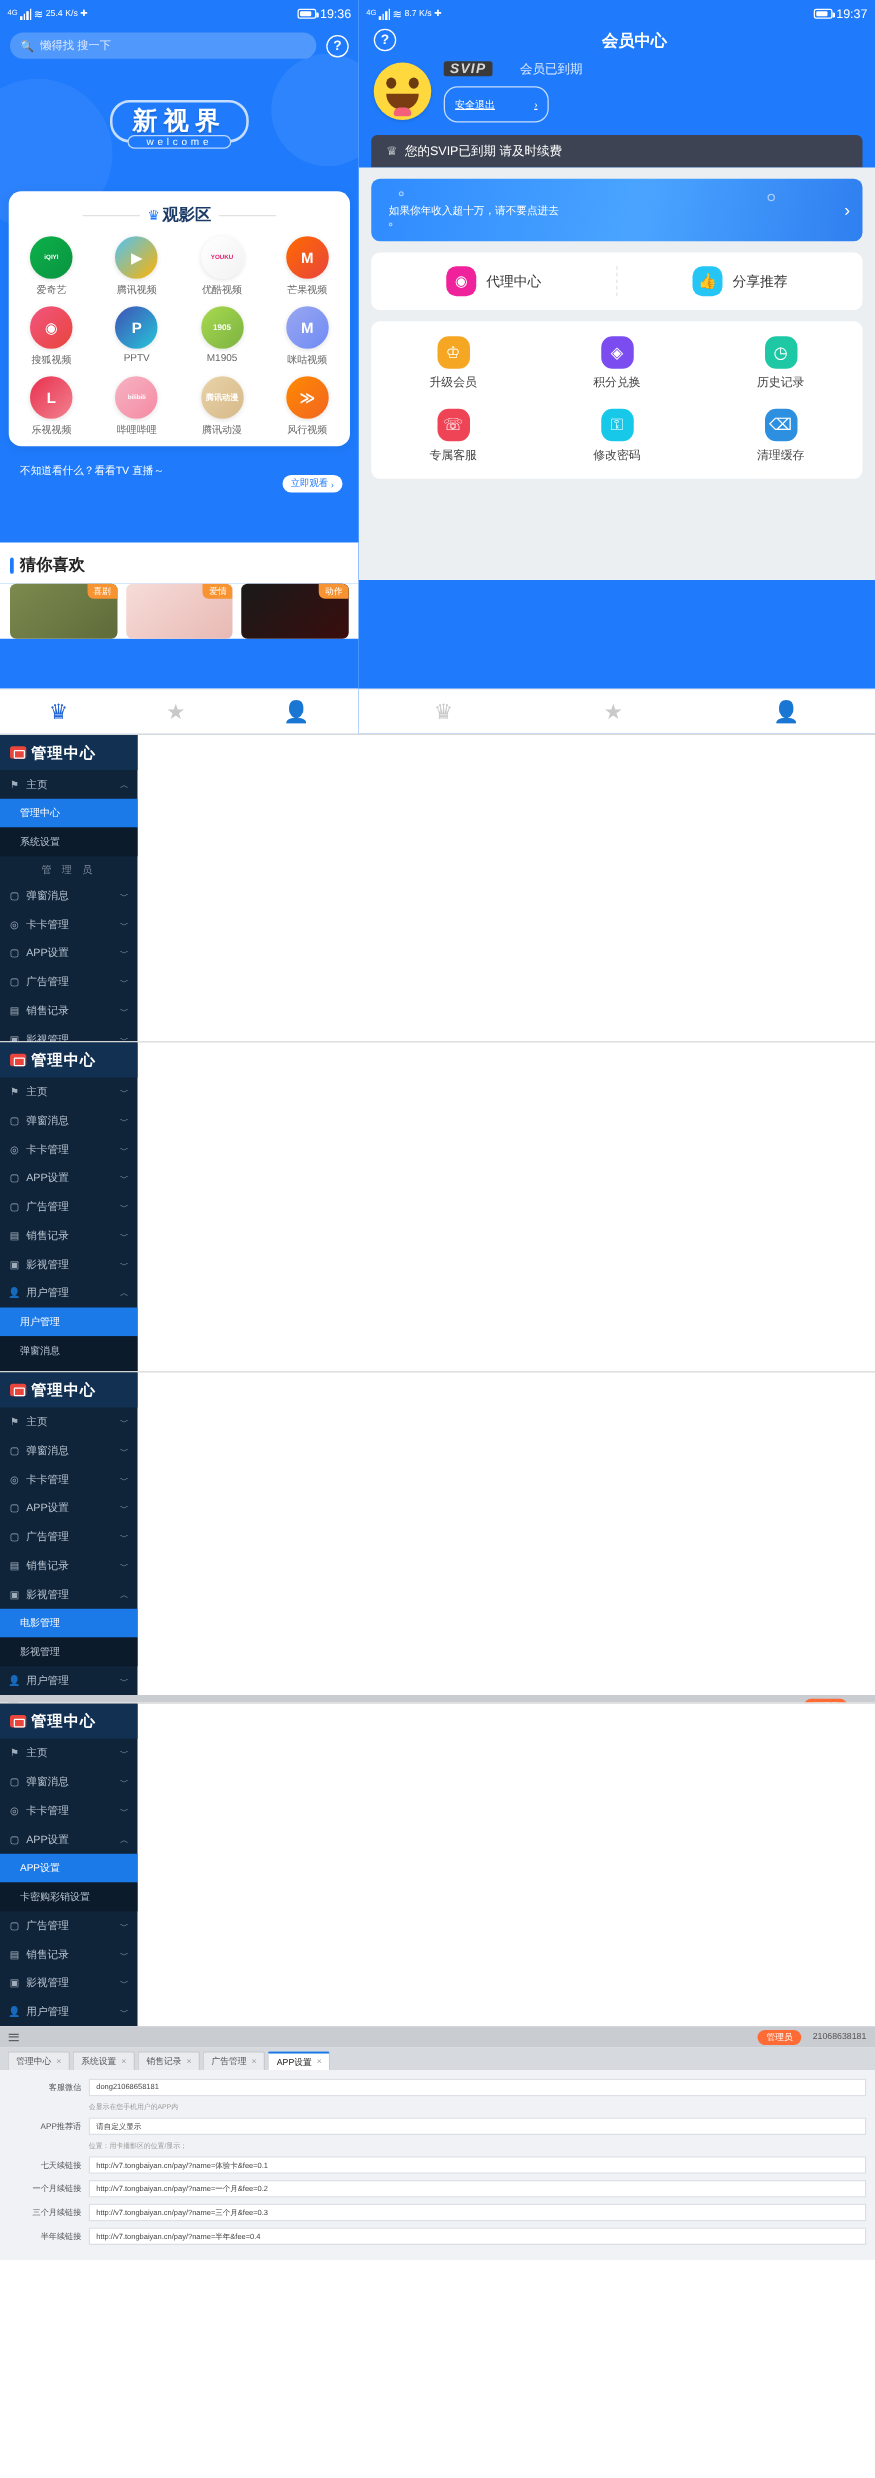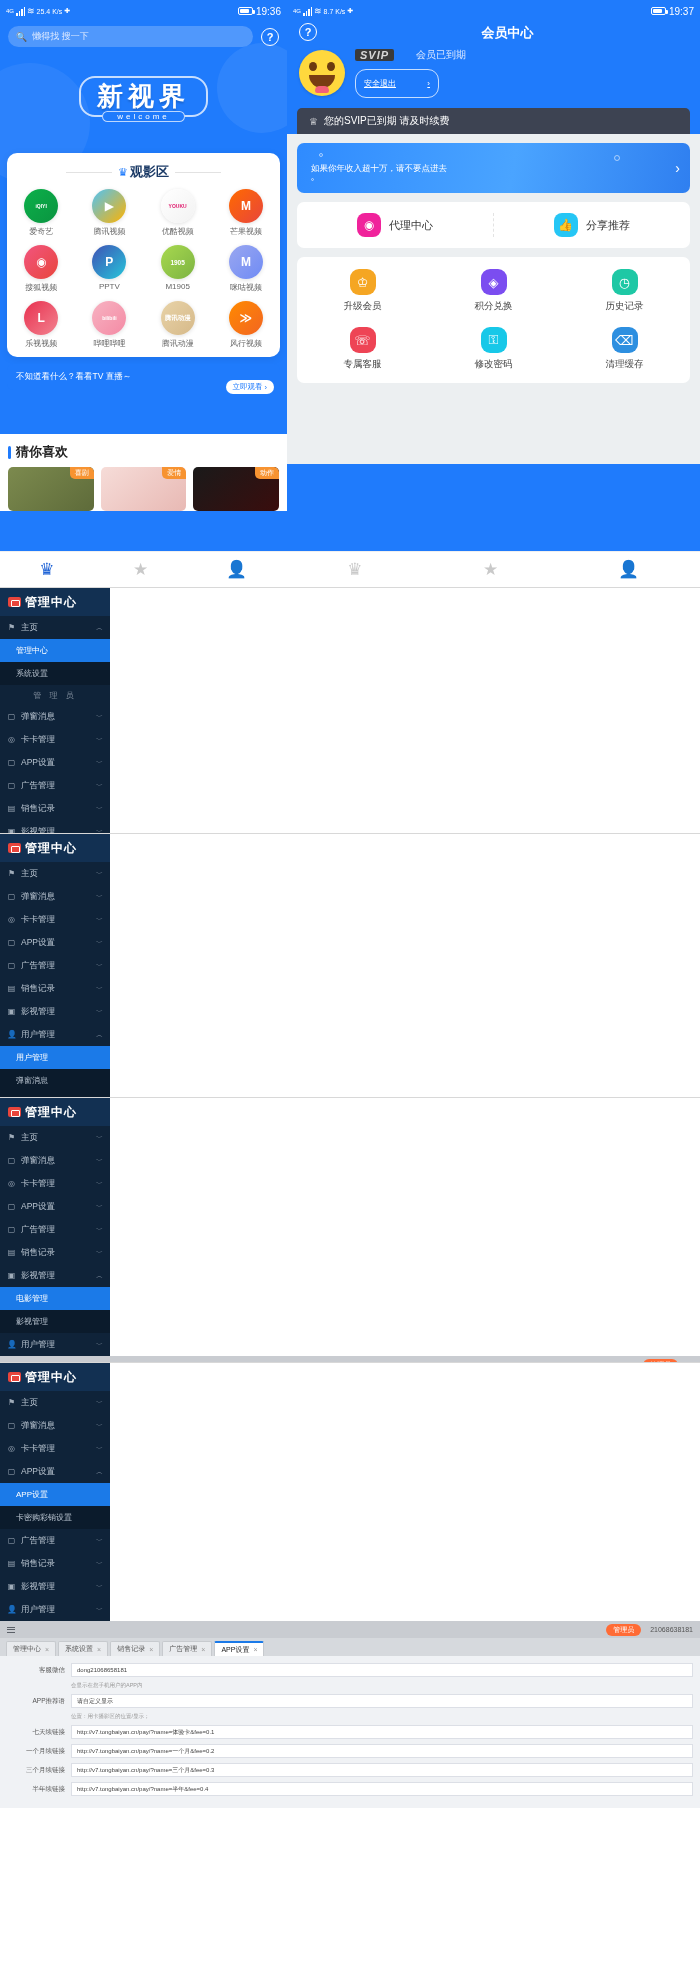--- a/index.html
+++ b/index.html
@@ -33,21 +33,21 @@
   
   .searchrow { display:flex; align-items:center; padding:4px 8px 6px; gap:8px; }
   .searchbox { flex:1; height:21px; background:rgba(255,255,255,.22); border-radius:11px;
      display:flex; align-items:center; padding:0 8px; gap:5px; color:#dfeaff; font-size:9px; }
   .qmark { width:18px; height:18px; border:1.3px solid #fff; border-radius:50%; color:#fff;
      font-size:11px; display:flex; align-items:center; justify-content:center; font-weight:bold; flex:0 0 auto;}
   .hero { height:92px; position:relative; display:flex; flex-direction:column; align-items:center; justify-content:center;}
   .hero:before{content:"";position:absolute;left:-30px;top:10px;width:120px;height:120px;border-radius:50%;background:rgba(255,255,255,.06);}
   .hero:after{content:"";position:absolute;right:-20px;top:-10px;width:90px;height:90px;border-radius:50%;background:rgba(255,255,255,.07);}
   .logobox { border:2px solid rgba(255,255,255,.75); border-radius:16px; padding:4px 16px; position:relative; z-index:2;}
-  .logotext { color:#fff; font-size:26px; font-weight:bold; letter-spacing:5px; line-height:1.1; text-shadow:0 2px 2px rgba(0,0,0,.18);}
+  .logotext { color:#fff; font-size:20px; font-weight:bold; letter-spacing:5px; line-height:1.1; text-shadow:0 2px 2px rgba(0,0,0,.18);}
   .welcome { margin-top:-6px; position:relative; z-index:2; border:1.4px solid rgba(255,255,255,.7);
      border-radius:10px; padding:0 14px; color:#fff; font-size:8px; letter-spacing:3px; background:#1f7bfc;}
 
   
   .card { background:#fff; border-radius:10px; margin:8px 7px 0; padding:10px 0 8px; box-shadow:0 2px 8px rgba(0,0,0,.08);}
   .card-title { display:flex; align-items:center; justify-content:center; gap:6px; margin-bottom:8px;}
   .card-title .line { width:46px; height:1px; background:#e2e2e2;}
   .card-title .txt { font-size:13px; font-weight:bold; color:#1b3a66; display:flex; align-items:center; gap:2px;}
   .crown { color:#1f7bfc; font-size:11px; }
   .grid4 { display:grid; grid-template-columns:repeat(4,1fr); row-gap:8px; }

